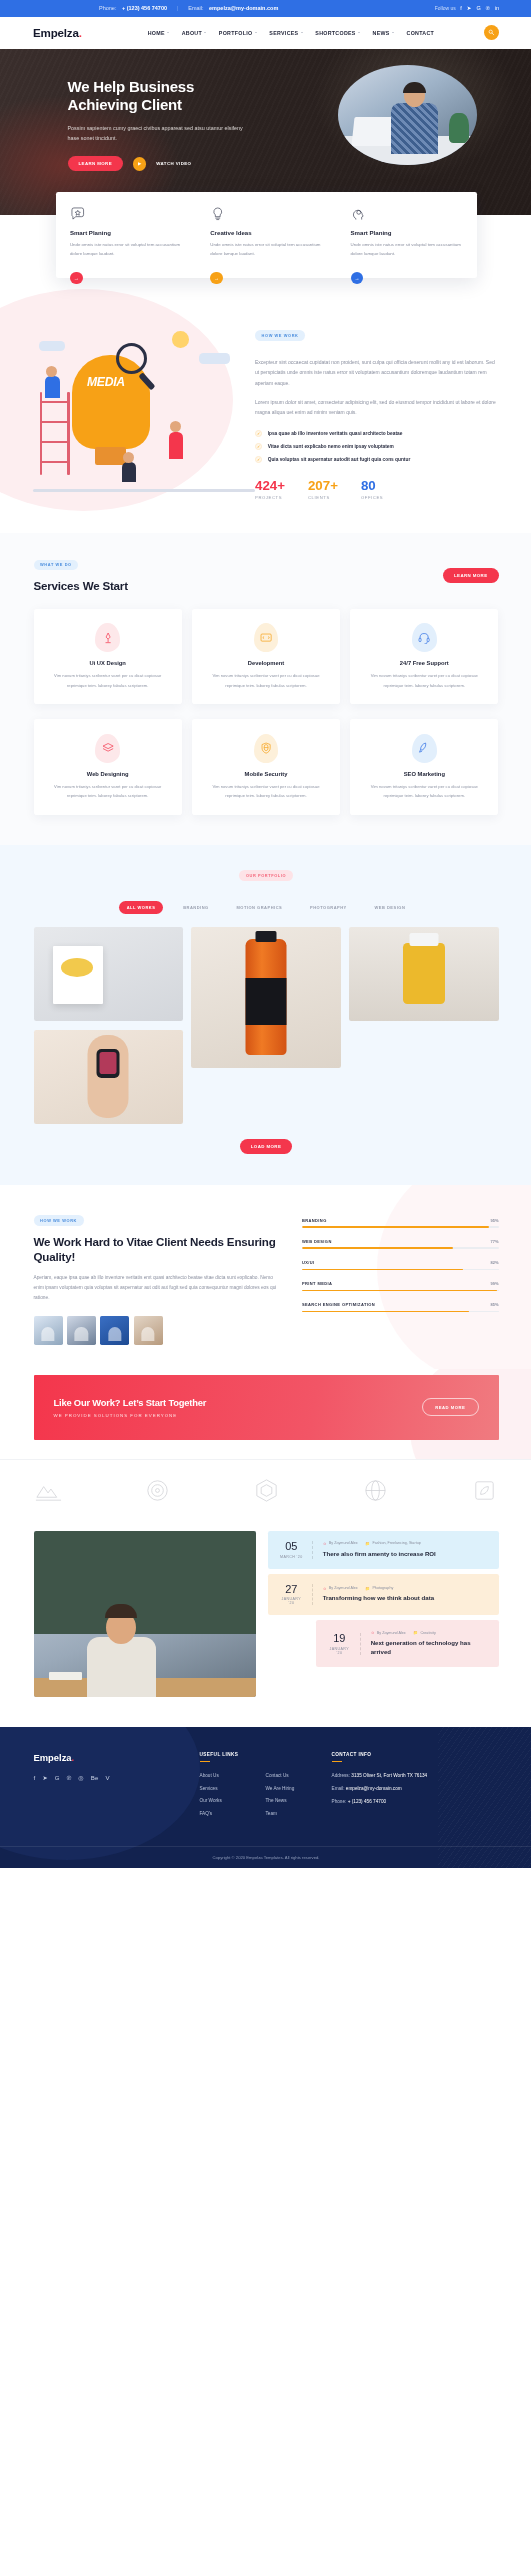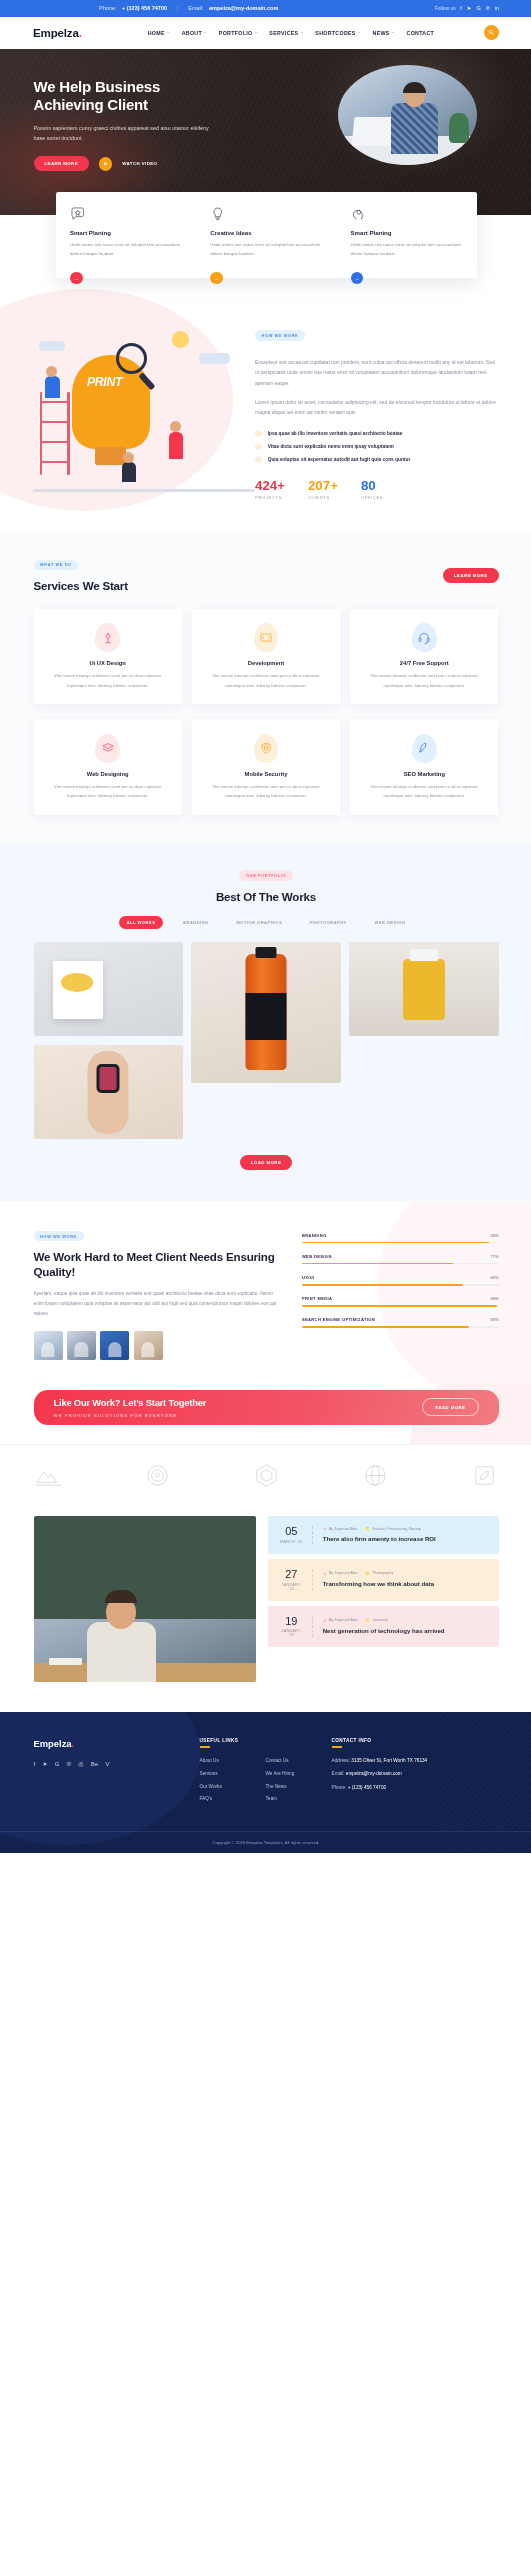--- a/index.html
+++ b/index.html
@@ -61,21 +61,21 @@
     background:linear-gradient(100deg,#3a2e2c 0%,#2b2220 45%,#241c1a 100%);
   }
   .hero:before {
     content:""; position:absolute; inset:0;
     background:
       radial-gradient(ellipse 166px 100px at 12% 70%, rgba(120,50,45,.75), transparent 70%),
       radial-gradient(ellipse 144px 111px at 78% 30%, rgba(90,80,70,.55), transparent 70%),
       repeating-linear-gradient(115deg, rgba(255,255,255,.018) 0 1.7px, transparent 1.7px 5px);
   }
   .hero-inner { position:relative; width:465px; margin:0 auto; padding-top:29px; display:flex; }
-  .hero-left { width:233px; }
+  .hero-left { width:233px;margin-left:34px; }
   .hero h1 {
     font-size:15px; line-height:1.26; color:#fff; font-weight:bold; letter-spacing:-0.2px;
   }
   .hero p { color:#ddd8d6; font-size:5.4px; line-height:1.85; margin-top:7.8px; width:183px; }
   .hero-btns { display:flex; align-items:center; gap:10px; margin-top:13.3px; }
   .btn-red {
     background:#f4364c; color:#fff; border:none; border-radius:11px;
     padding:5px 11px; font-size:4.4px; font-weight:bold; letter-spacing:0.4px;
     text-transform:uppercase; cursor:pointer;
   }
@@ -227,21 +227,21 @@
   .bar-pct { font-size:4px;color:#8b90a0;font-weight:bold; }
   .bar-track { height:1.7px;background:#ebedf1;border-radius:1.1px;overflow:hidden; }
   .bar-fill { height:100%;background:#f7a116;border-radius:1.1px; }
 
   
   .cta-sec { padding:5.5px 0 19px; position:relative; overflow:hidden;}
   .cta-sec:before{content:"";position:absolute;right:-33px;top:-16.6px;width:155px;height:155px;border-radius:50%;background:#fdeef0;opacity:.8;}
   .cta {
     position:relative;z-index:2;
     background:linear-gradient(100deg,#f4364c 0%,#f25566 60%,#f07b80 100%);
-    border-radius:14px;padding:7px 20px;display:flex;align-items:center;gap:36px;
+    border-radius:1px;padding:22px 20px;display:flex;align-items:center;gap:36px;
   }
   .cta h3 { color:#fff;font-size:9.4px;font-weight:bold;letter-spacing:-0.2px; }
   .cta p { color:#ffe0e3;font-size:4.4px;letter-spacing:1px;margin-top:5px;text-transform:uppercase; }
   .btn-ghost {
     margin-left:auto;border:0.6px solid rgba(255,255,255,.65);color:#fff;
     background:transparent;border-radius:11px;padding:5.5px 12.2px;
     font-size:4.2px;font-weight:bold;letter-spacing:0.5px;text-transform:uppercase;cursor:pointer;
   }
 
   
@@ -258,21 +258,21 @@
     background:linear-gradient(160deg,#cfd9e4 0%,#9aa9b9 55%,#64727f 100%);
   }
   .bp-board{position:absolute;left:0;top:0;width:100%;height:62%;background:#3f5549;}
   .bp-man-head{position:absolute;left:72px;bottom:53px;width:30px;height:33px;border-radius:50%;background:#dda87f;}
   .bp-man-hair{position:absolute;left:71px;bottom:79px;width:32px;height:13.3px;border-radius:14.4px 14.4px 0 0;background:#3a2b22;}
   .bp-man-body{position:absolute;left:53px;bottom:0;width:69px;height:60px;border-radius:12.2px 12.2px 0 0;background:#e8e4dc;}
   .bp-desk{position:absolute;left:0;bottom:0;width:100%;height:19px;background:#caa06a;}
   .bp-book{position:absolute;left:15.5px;bottom:16.6px;width:33px;height:7.8px;background:#f0efe9;border-radius:1.1px;}
   .blog-list { flex:1;display:flex;flex-direction:column;gap:5px; }
   .blog-item { border-radius:2.2px;padding:10px 11px;display:flex;align-items:center;gap:10px; }
-  .bi-blue{background:#ddf1fb;align-items:flex-end;} .bi-orange{background:#fdeed9;} .bi-pink{background:#fbe6e7;}
+  .bi-blue{background:#ddf1fb;align-items:flex-end;} .bi-orange{background:#fdeed9;} .bi-pink{background:#fbe6e7;margin-left:48px;}
   .bi-date { width:34px;text-align:center;border-right:0.6px dashed rgba(0,0,0,.12);padding-right:7.8px;flex:none; }
   .bi-day { font-size:11px;color:#1d2134;font-weight:normal;line-height:1; }
   .bi-mon { font-size:3.6px;letter-spacing:0.4px;color:#8b90a0;margin-top:2.8px;text-transform:uppercase; }
   .bi-meta { display:flex;gap:7.8px;align-items:center;margin-bottom:3.9px; }
   .bi-meta span { font-size:3.7px;color:#8b90a0;display:flex;align-items:center;gap:2.2px; }
   .bi-meta em { color:#f4657a;font-style:normal;font-size:3.9px; }
   .bi-title { font-size:6.1px;font-weight:bold;color:#1d2134;line-height:1.45; }
 
   
   footer { background:#12224f; position:relative; overflow:hidden; padding:25.5px 0 0; }
@@ -422,21 +422,21 @@
 </div>
 
 <div class="howwework">
   <div class="hww-inner">
     <div class="illus">
       <div class="il-sun"></div>
       <div class="il-cloud" style="left:166px;top:32px;width:31px;height:11px;"></div>
       <div class="il-cloud" style="left:5.5px;top:20px;width:26.6px;height:10px;"></div>
       <div class="il-bulb"></div>
       <div class="il-bulb-base"></div>
-      <div class="il-idea">PRINT</div>
+      <div class="il-idea">MEDIA</div>
       <div class="il-mag"></div>
       <div class="il-mag-h"></div>
       <div class="il-ladder">
         <i style="left:0;"></i>
           <i style="right:0;left:auto;"></i>
         <span style="top:8.9px;"></span>
           <span style="top:29px;"></span>
           <span style="top:49px;"></span>
           <span style="top:69px;"></span>
       </div>
@@ -563,21 +563,20 @@
         <h4>SEO Marketing</h4>
         <p>Vim novum tritaniys scribentur varet per cu dicat copiosae reprimique teim. laborey fabulas scriptorem.</p>
       </div>
     </div>
   </div>
 </div>
 
 <div class="portfolio">
   <div class="wrap">
     <div class="pill pink">OUR PORTFOLIO</div>
-    <h2 class="sec">Best Of The Works</h2>
     <div class="pf-tabs">
       <div class="pf-tab active">ALL WORKS</div>
       <div class="pf-tab">BRANDING</div>
       <div class="pf-tab">MOTION GRAPHICS</div>
       <div class="pf-tab">PHOTOGRAPHY</div>
       <div class="pf-tab">WEB DESIGN</div>
     </div>
     <div class="pf-grid">
       <div class="pf-item pf-1">
         <div class="pf-book">
@@ -605,21 +604,21 @@
     <div class="pf-more">
       <button class="btn-red">LOAD MORE</button>
     </div>
   </div>
 </div>
 
 <div class="skills">
   <div class="wrap sk-inner">
     <div class="sk-left">
       <div class="pill">HOW WE WORK</div>
-      <h2 class="sec">We Work Hard to Meet Client Needs Ensuring Quality!</h2>
+      <h2 class="sec">We Work Hard to Vitae Client Needs Ensuring Quality!</h2>
       <p class="body">Aperiam, eaque ipsa quae ab illo inventore veritatis emt quasi architecto beatae vitae dicta sunt explicabo. Nemo enim ipsam voluptatem quia voluptas sit aspernatur aut odit aut fugit sed quia consequuntur magni dolores eos qui ratione.</p>
       <div class="sk-thumbs">
         <div class="sk-thumb t1">
             <i></i>
           </div>
         <div class="sk-thumb t2">
             <i></i>
           </div>
         <div class="sk-thumb t3">
             <i></i>

